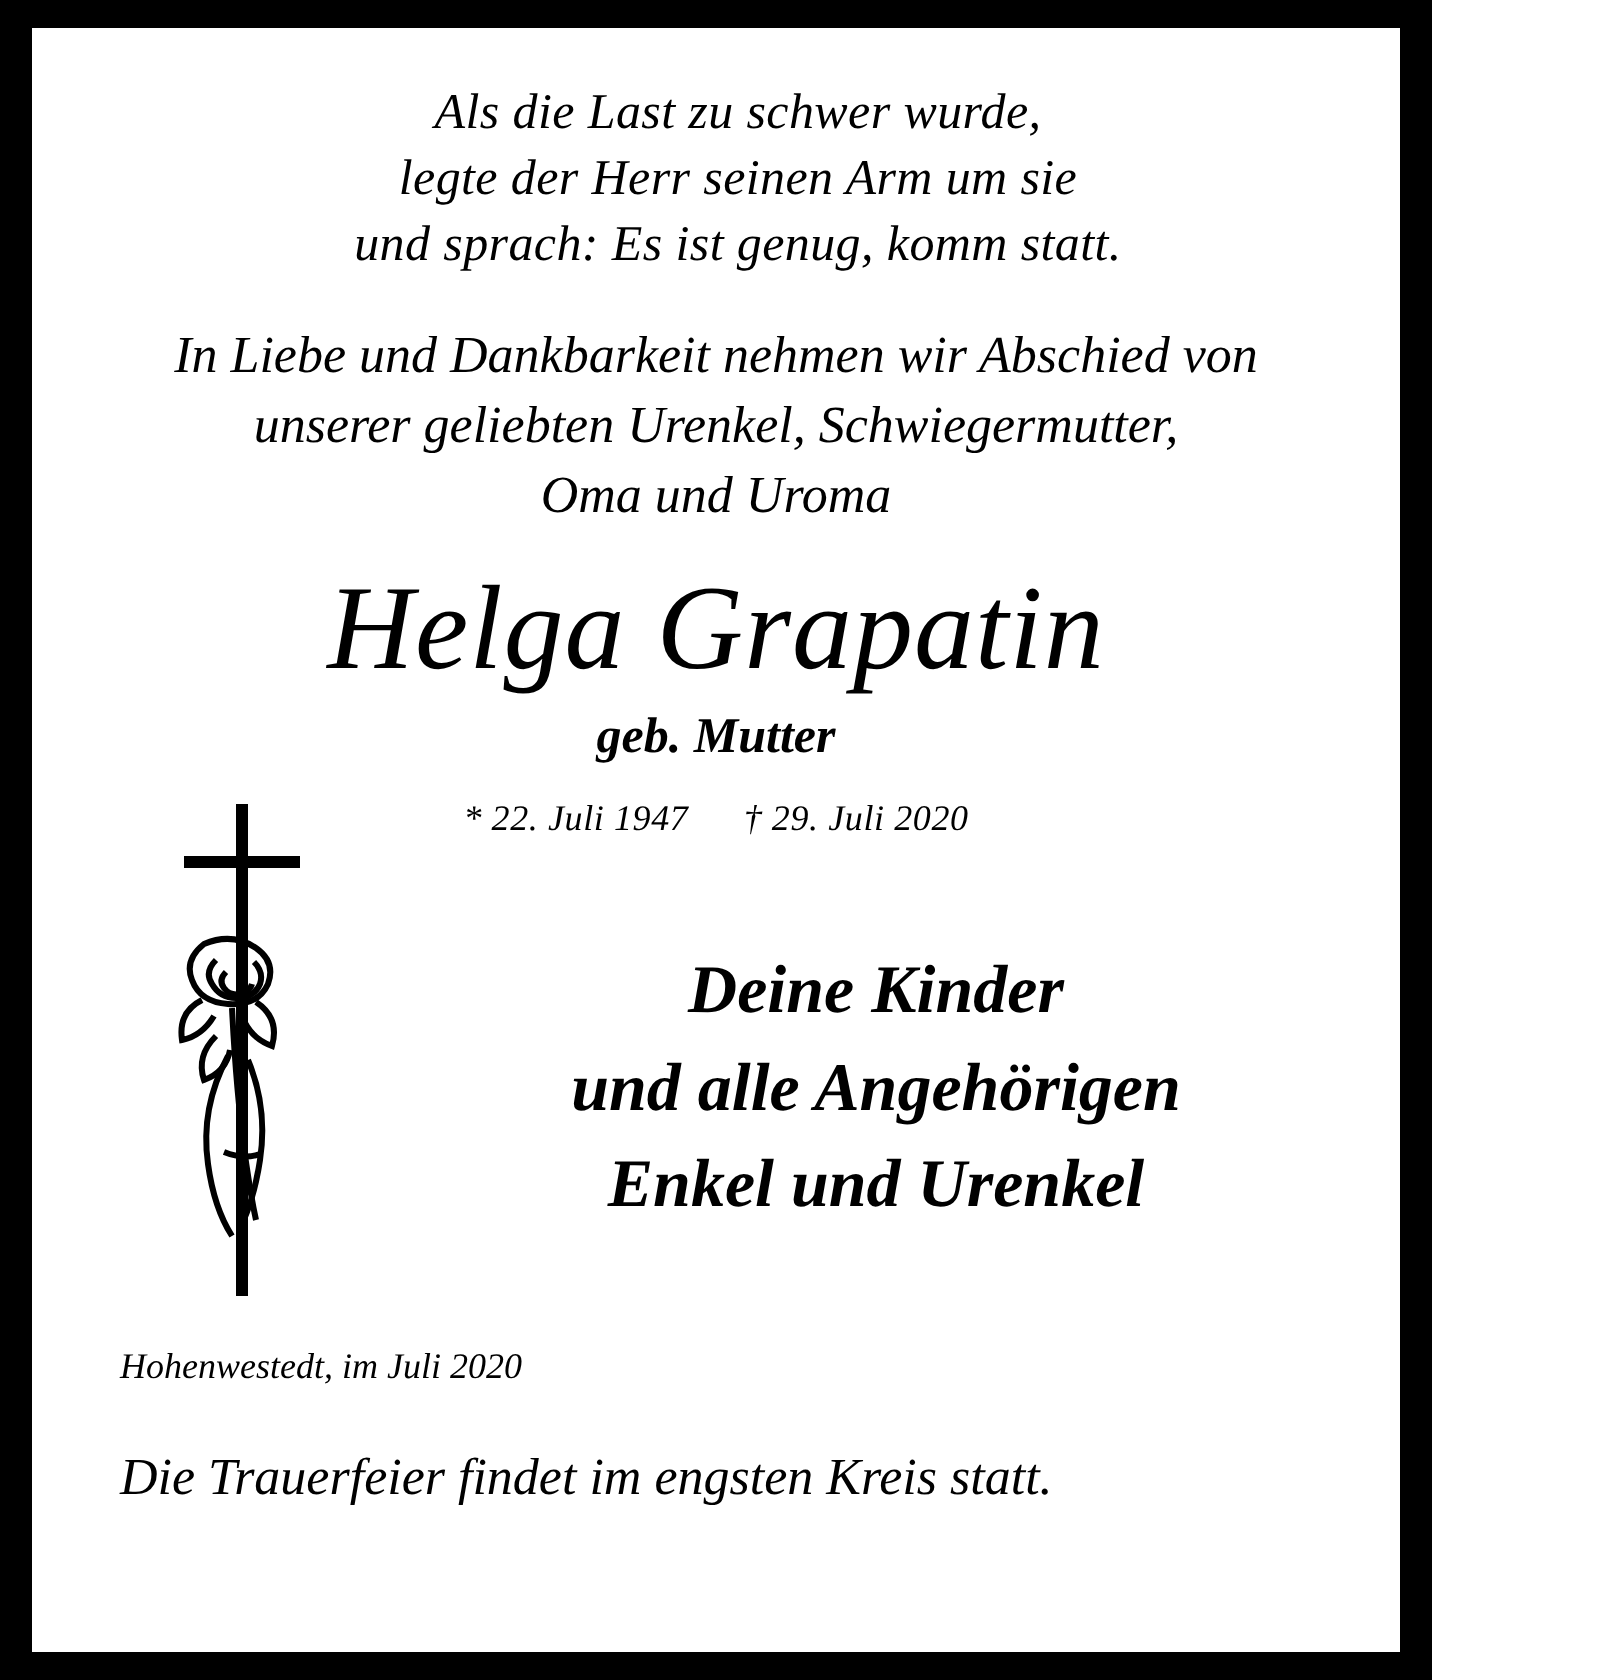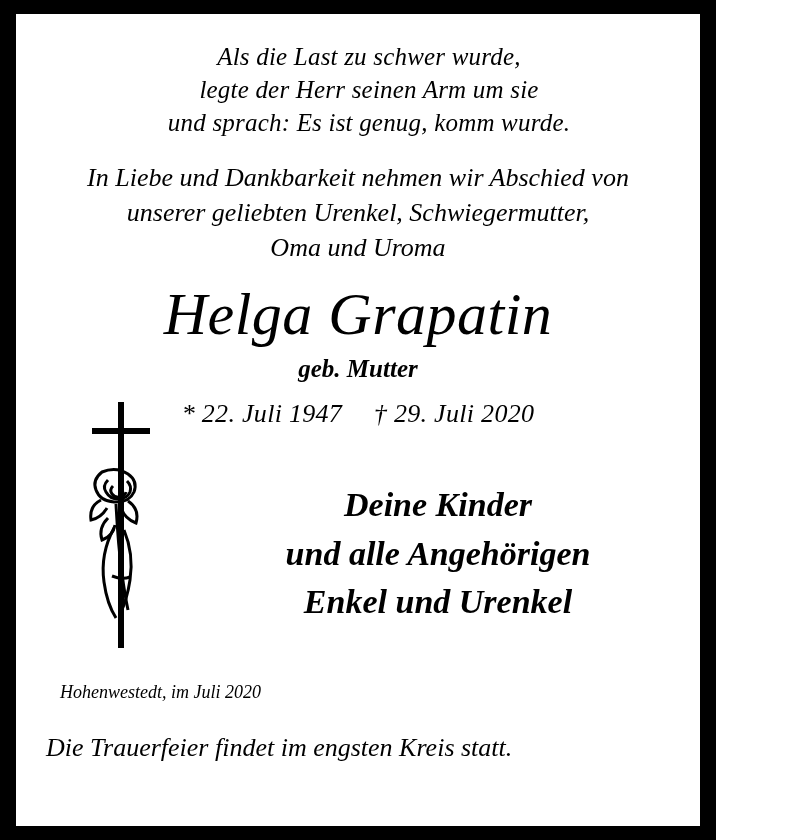--- a/index.html
+++ b/index.html
@@ -63,21 +63,21 @@
   .maiden {
     text-align: center;
     font-style: italic;
     font-weight: bold;
     font-size: 25px;
     margin-top: 8px;
   }
   .dates {
     text-align: center;
     font-style: italic;
-    font-size: 26px;
+    font-size: 18px;
     margin-top: 16px;
     letter-spacing: 0.3px;
   }
   .dates .sep { display: inline-block; width: 18px; }
 
   .survivors {
     text-align: center;
     font-style: italic;
     font-weight: bold;
     font-size: 34px;
@@ -90,40 +90,41 @@
   .place {
     font-style: italic;
     font-size: 18px;
     margin-top: 56px;
     margin-left: 14px;
   }
   .ceremony {
     font-style: italic;
     font-size: 26px;
     margin-top: 30px;
+    margin-left: 14px;
   }
 
   .emblem {
     position: absolute;
     left: 52px;
     top: 386px;
     width: 110px;
     height: 260px;
   }
 </style>
 </head>
 <body>
 
 <div class="notice">
   <div class="inner">
 
     <div class="verse">
       <div>Als die Last zu schwer wurde,</div>
       <div>legte der Herr seinen Arm um sie</div>
-      <div>und sprach: Es ist genug, komm wurde.</div>
+      <div>und sprach: Es ist genug, komm statt.</div>
     </div>
 
     <div class="dedication">
       <div>In Liebe und Dankbarkeit nehmen wir Abschied von</div>
       <div>unserer geliebten Urenkel, Schwiegermutter,</div>
       <div>Oma und Uroma</div>
     </div>
 
     <div class="name">Helga Grapatin</div>
 

